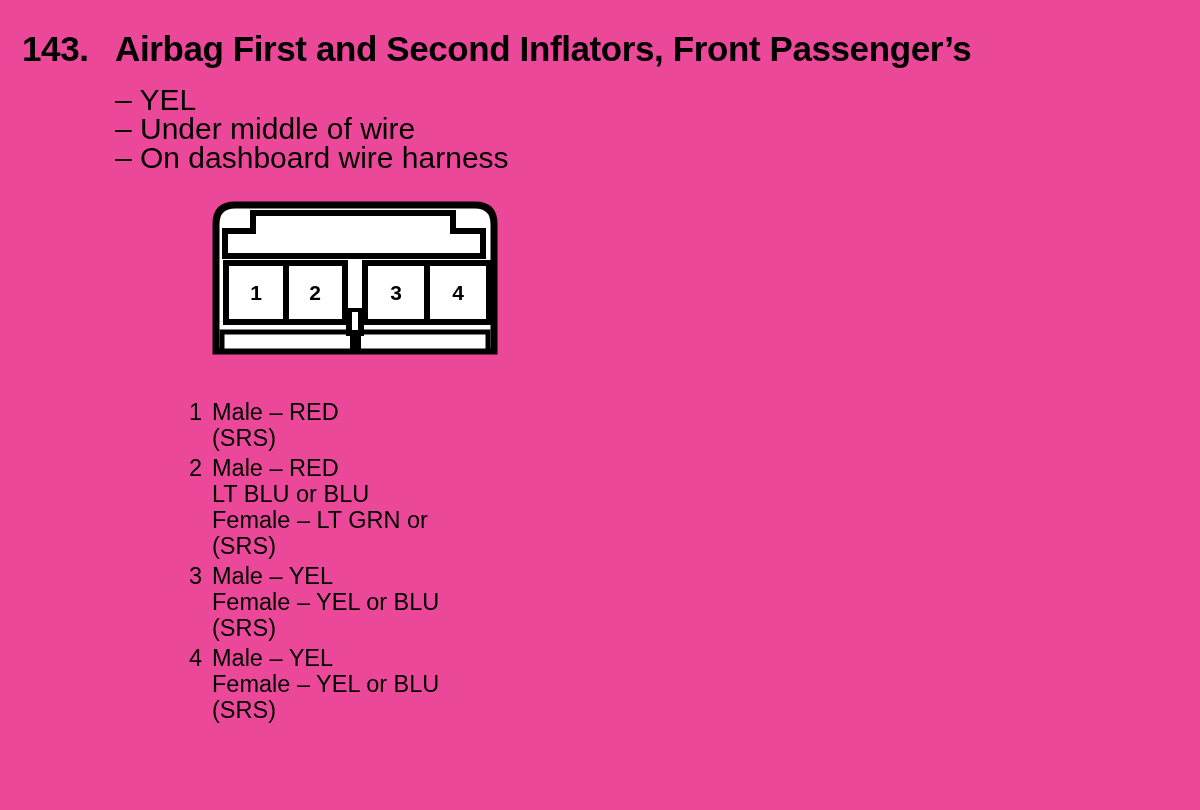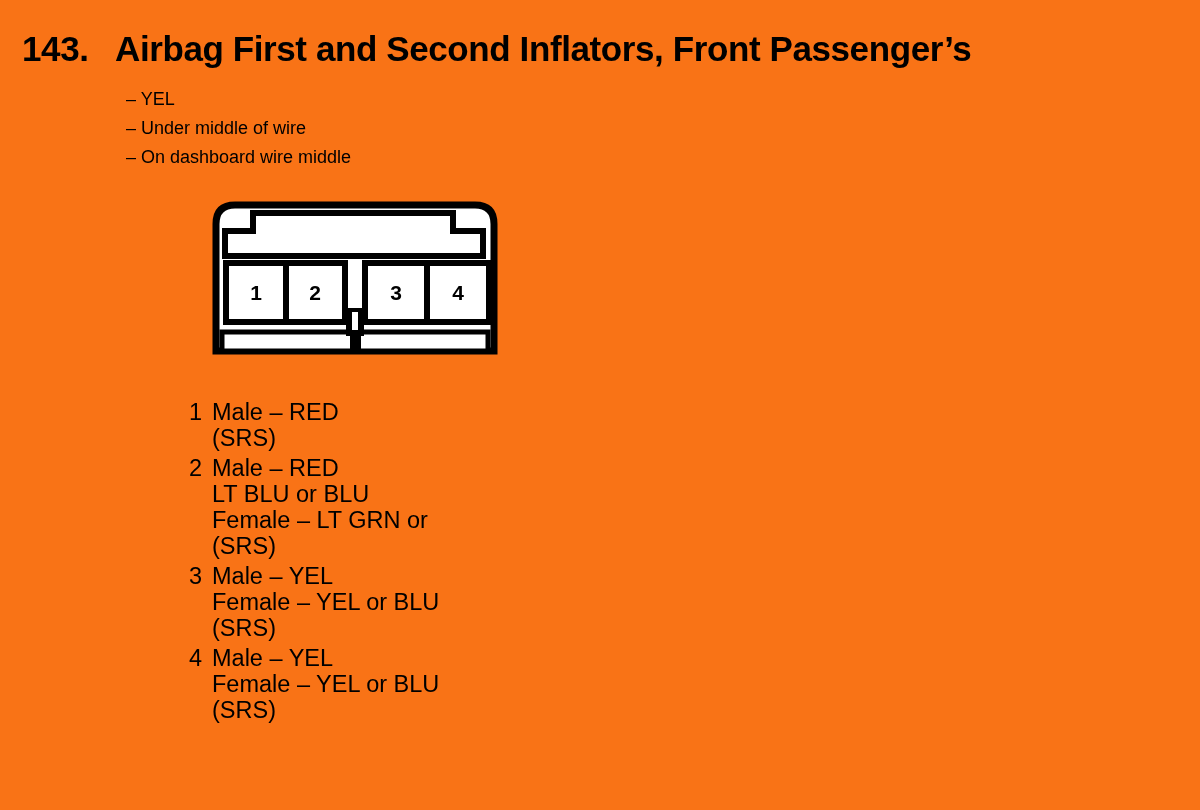--- a/index.html
+++ b/index.html
@@ -7,21 +7,21 @@
   body {
     position: relative;
     background: #ffffff;
     color: #000000;
     font-family: "Liberation Sans", sans-serif;
     overflow: hidden;
   }
   .page {
     position: absolute;
     inset: 0;
-    background: #f97316;
+    background: #ec4899;
   }
   
   .heading {
     position: absolute;
     left: 22px;
     top: 31px;
     display: flex;
     align-items: baseline;
     font-weight: bold;
     font-size: 35px;
@@ -30,24 +30,24 @@
     white-space: nowrap;
   }
   .heading .num {
     display: inline-block;
     width: 93px;
     flex: 0 0 93px;
   }
   
   .notes {
     position: absolute;
-    left: 126px;
+    left: 115px;
     top: 85px;
     list-style: none;
-    font-size: 18px;
+    font-size: 30px;
     line-height: 29px;
     white-space: nowrap;
   }
   
   .connector-svg {
     position: absolute;
     left: 200px;
     top: 198px;
     width: 300px;
     height: 170px;
@@ -83,21 +83,21 @@
 <div class="page">
 
   <div class="heading">
     <span class="num">143.</span>
     <span class="title">Airbag First and Second Inflators, Front Passenger’s</span>
   </div>
 
   <ul class="notes">
     <li>– YEL</li>
     <li>– Under middle of wire</li>
-    <li>– On dashboard wire middle</li>
+    <li>– On dashboard wire harness</li>
   </ul>
 
   <svg class="connector-svg" viewBox="0 0 300 170" xmlns="http://www.w3.org/2000/svg">
 
     <path d="M 16 153 L 16 26 Q 16 7 35 7 L 275 7 Q 294 7 294 26 L 294 153 Z" fill="#ffffff" stroke="#000000" stroke-width="7"></path>
 
     <path d="M 25 58 L 25 33 L 53 33 L 53 15 L 253 15 L 253 33 L 283 33 L 283 58 Z" fill="#ffffff" stroke="#000000" stroke-width="6"></path>
 
     <g>
       <rect x="26" y="65" width="119" height="59" fill="#ffffff" stroke="#000000" stroke-width="6"></rect>

